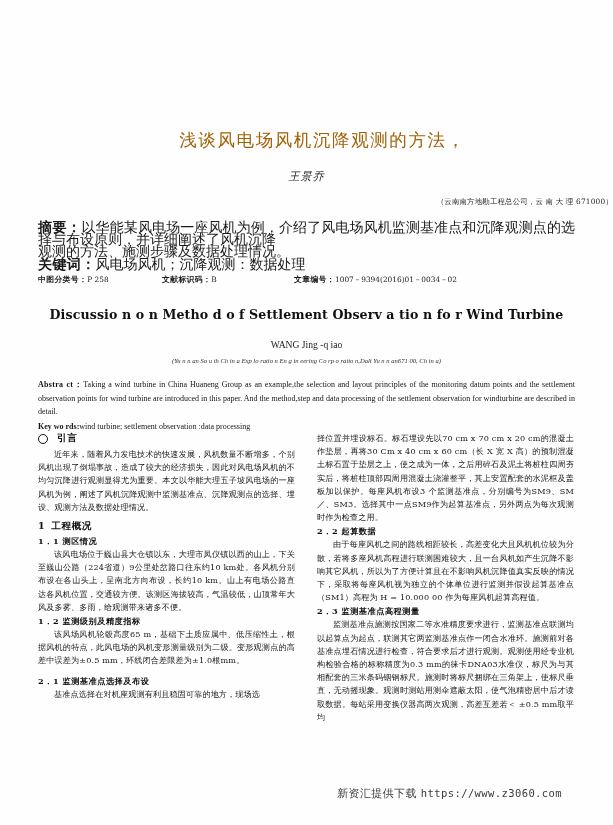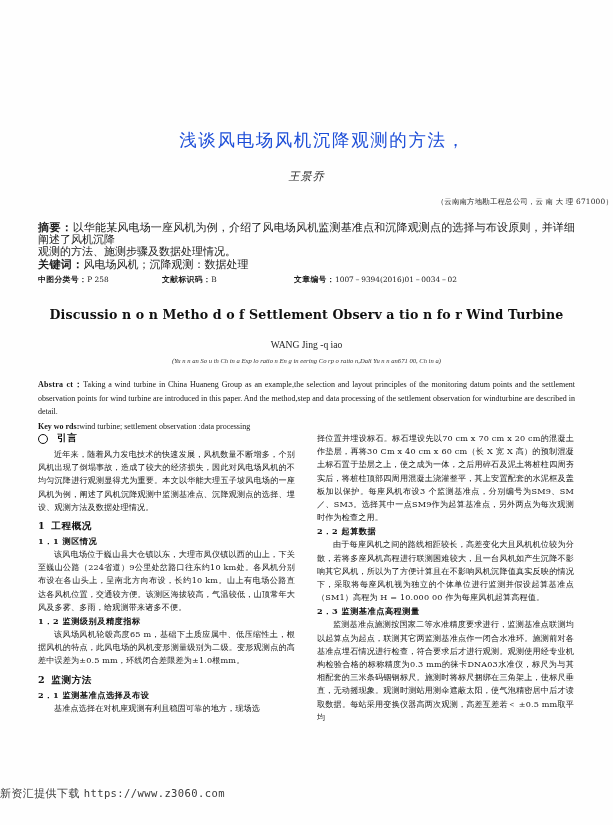--- a/index.html
+++ b/index.html
@@ -23,21 +23,21 @@
     background: #fefefe;
   }
   
   .title-cn {
     text-align: center;
     font-size: 17.5px;
     letter-spacing: 1.6px;
     font-weight: 500;
     margin: 0;
     padding-top: 128px;
-    color: #1d4ed8;
+    color: #a16207;
     font-family: "DejaVu Serif", "Liberation Serif", serif;
     padding-left: 32px;
   }
   .author-cn {
     text-align: center;
     font-size: 11px;
     letter-spacing: 1px;
     margin-top: 17px;
     color: #222;
     font-style: italic;
@@ -45,21 +45,21 @@
   .affil-cn {
     text-align: right;
     font-size: 7.4px;
     letter-spacing: 0.2px;
     margin-top: 13px;
     color: #2a2a2a;
   }
   
   .abs-block {
     margin: 15px 38px 0 38px;
-    font-size: 11px;
+    font-size: 14px;
     line-height: 11.6px;
     color: #1a1a1a;
     text-align: justify;
   }
   .abs-block p { margin: 0 0 1px 0; }
   .lbl-b {
     font-weight: bold;
     letter-spacing: 0.4px;
   }
   .clc-line {
@@ -173,21 +173,21 @@
     text-indent: 16px;
     letter-spacing: 0.15px;
   }
   .gap { height: 6px; }
   
   .footer {
     position: absolute;
     left: 0;
     top: 786px;
     width: 562px;
-    text-align: left;
+    text-align: right;
     font-size: 11px;
     color: #3a3a3a;
     letter-spacing: 0.4px;
   }
   .footer .url {
     font-family: "DejaVu Sans Mono", "Liberation Mono", monospace;
     font-size: 10.5px;
   }
 </style>
 </head>
@@ -243,23 +243,20 @@
       </div>
       <p class="body-p">该风电场位于巍山县大仓镇以东，大理市凤仪镇以西的山上，下关至巍山公路（224省道）9公里处岔路口往东约10 km处。各风机分别布设在各山头上，呈南北方向布设，长约10 km。山上有电场公路直达各风机位置，交通较方便。该测区海拔较高，气温较低，山顶常年大风及多雾、多雨，给观测带来诸多不便。</p>
 
       <div class="sec-h2">
         <span class="num">1．2</span>&nbsp;<span>监测级别及精度指标</span>
       </div>
       <p class="body-p">该风场风机轮毂高度65 m，基础下土质应属中、低压缩性土，根据风机的特点，此风电场的风机变形测量级别为二级。变形观测点的高差中误差为±0.5 mm，环线闭合差限差为±1.0根mm。</p>
 
       <div class="gap"></div>
 
-      <div class="sec-h1">
-        <span class="num">2</span><span>监测方法</span>
-      </div>
 
       <div class="sec-h2">
         <span class="num">2．1</span>&nbsp;<span>监测基准点选择及布设</span>
       </div>
       <p class="body-p">基准点选择在对机座观测有利且稳固可靠的地方，现场选</p>
     </div>
 
     <div class="col">
 
       <p class="body-p" style="text-indent:0">择位置并埋设标石。标石埋设先以70 cm x 70 cm x 20 cm的混凝土作垫层，再将30 Cm x 40 cm x 60 cm（长 X 宽 X 高）的预制混凝土标石置于垫层之上，使之成为一体，之后用碎石及泥土将桩柱四周夯实后，将桩柱顶部四周用混凝土浇灌整平，其上安置配套的水泥框及盖板加以保护。每座风机布设3 个监测基准点，分别编号为SM9、SM／、SM3。选择其中一点SM9作为起算基准点，另外两点为每次观测时作为检查之用。</p>

